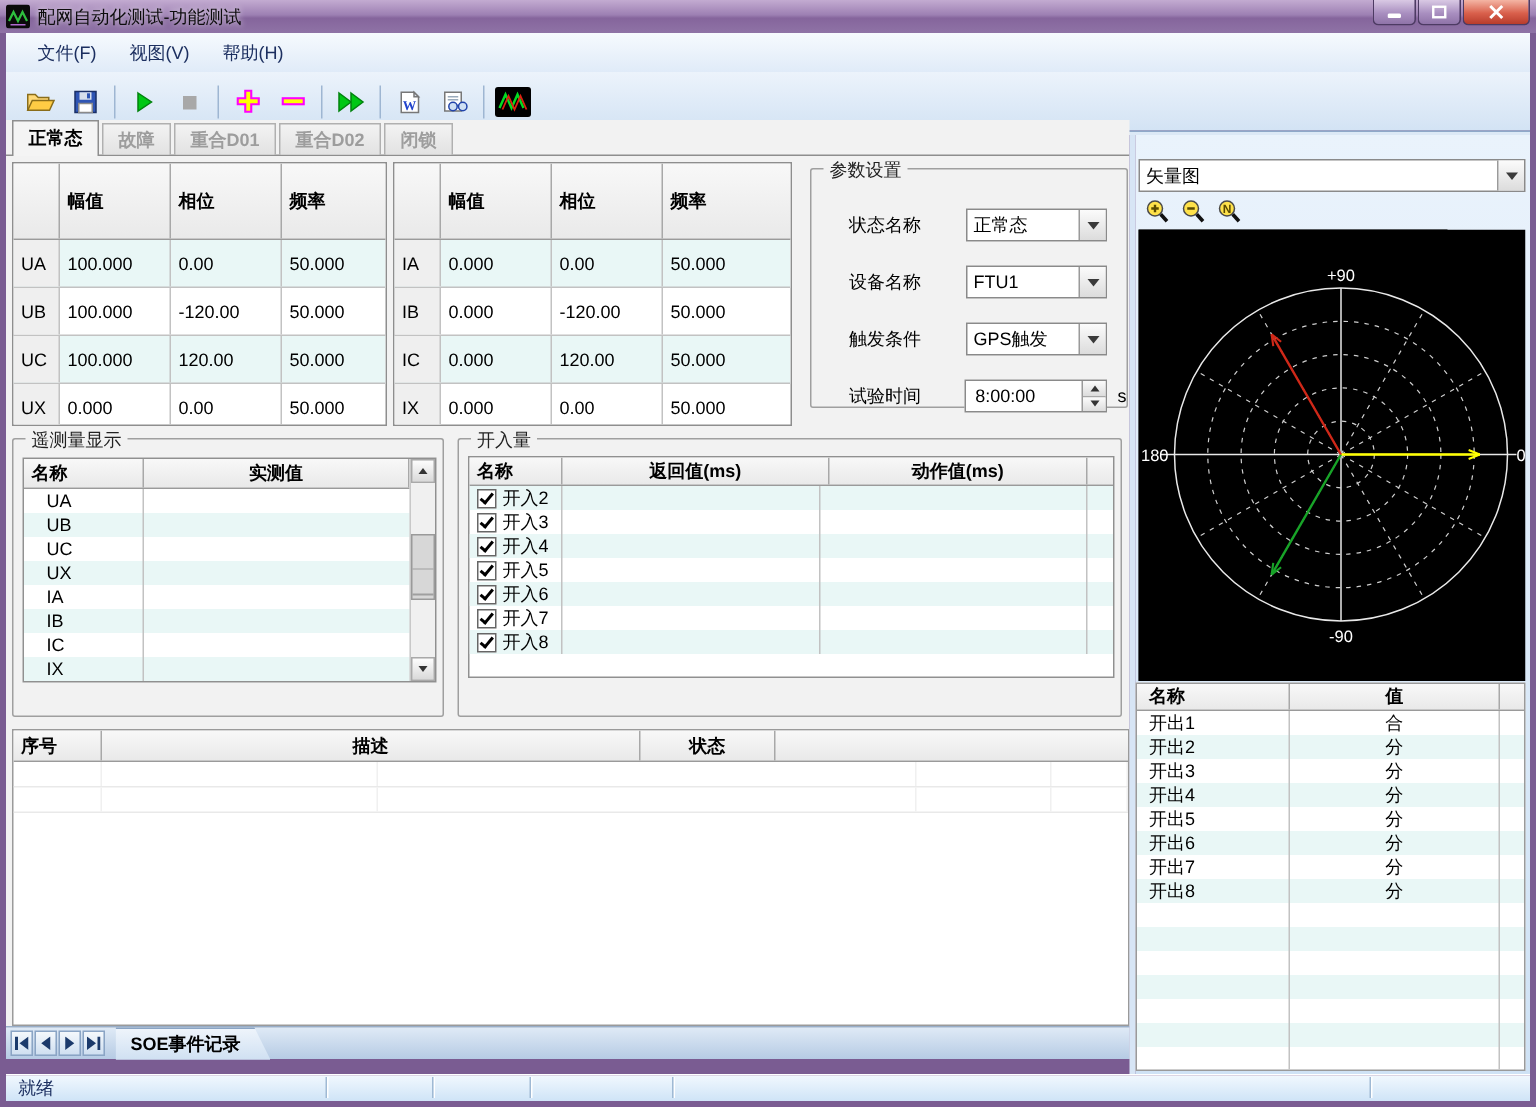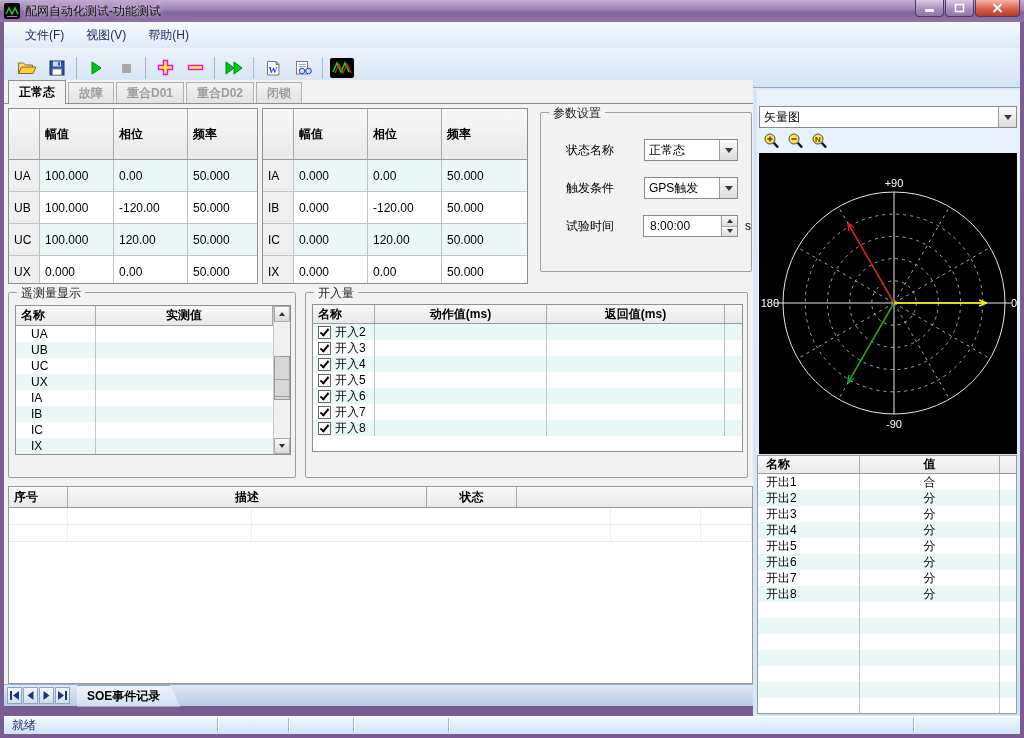--- a/index.html
+++ b/index.html
@@ -318,20 +318,29 @@
         <div class="prow">
           <span class="plabel">状态名称</span>
           <div class="combo">
             <span class="combo-val">正常态</span>
             <span class="combo-btn">
               <span class="arr-dn"></span>
             </span>
           </div>
         </div>
         <div class="prow">
+          <span class="plabel">设备名称</span>
+          <div class="combo">
+            <span class="combo-val">FTU1</span>
+            <span class="combo-btn">
+              <span class="arr-dn"></span>
+            </span>
+          </div>
+        </div>
+        <div class="prow">
           <span class="plabel">触发条件</span>
           <div class="combo">
             <span class="combo-val">GPS触发</span>
             <span class="combo-btn">
               <span class="arr-dn"></span>
             </span>
           </div>
         </div>
         <div class="prow">
           <span class="plabel">试验时间</span>
@@ -402,22 +411,22 @@
           </div>
       </div>
     </div>
   </div>
 
   <div class="group" style="left:301px;top:212px;width:443px;height:186px">
     <span class="glabel">开入量</span>
     <div class="tbl di" style="left:6px;top:11px;width:431px;height:148px;position:relative;border-color:#909090">
       <div class="hrow">
         <span class="hcell c0">名称</span>
+        <span class="hcell c2 center">返回值(ms)</span>
         <span class="hcell c1 center">动作值(ms)</span>
-        <span class="hcell c2 center">返回值(ms)</span>
         <span class="hcell c3 last"></span>
       </div>
       <div id="di-body">
           <div class="drow alt">
             <span class="dcell c0"><span class="cb"></span>开入2</span>
             <span class="dcell c1"></span>
             <span class="dcell c2"></span>
             <span class="dcell c3 last"></span>
           </div>
           <div class="drow">

